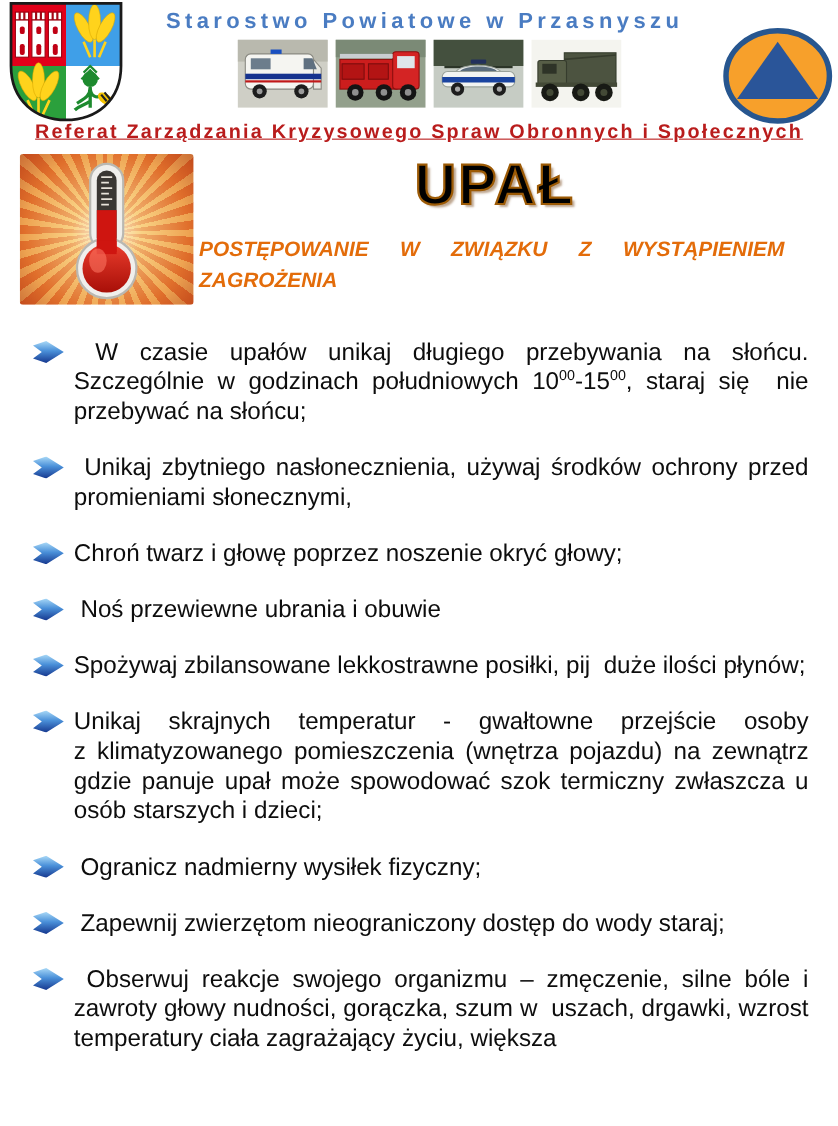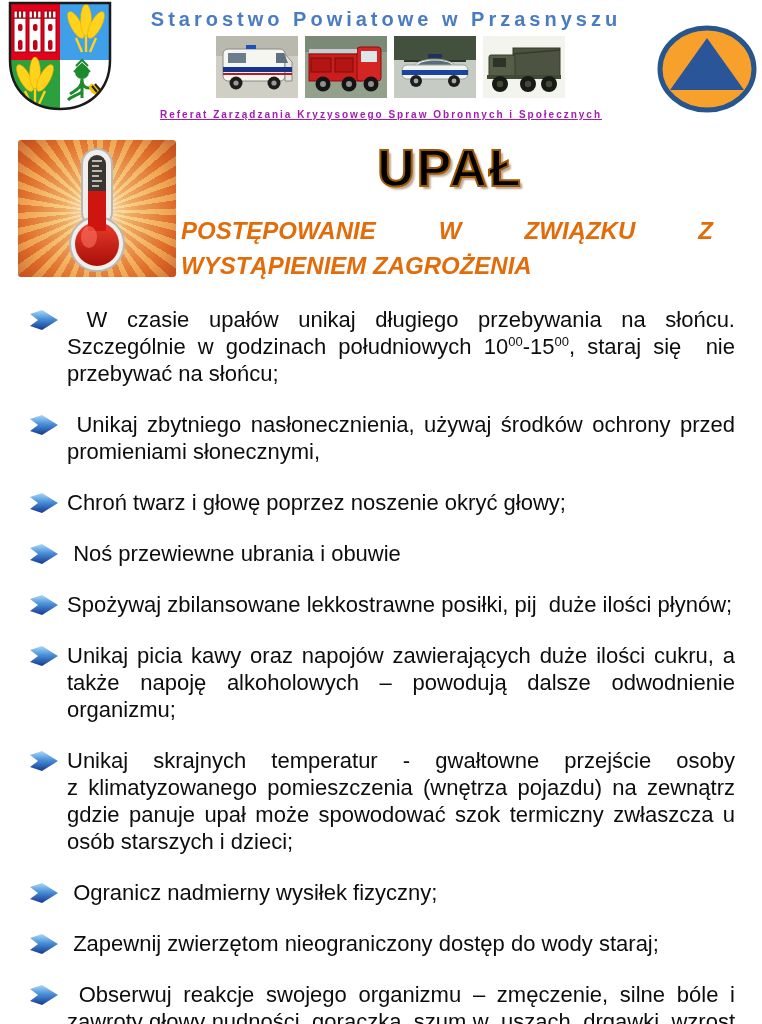--- a/index.html
+++ b/index.html
@@ -7,36 +7,36 @@
         font-family:"Liberation Sans",sans-serif;color:#111;}
 
   
   .coa{position:absolute;left:6px;top:0;}
   .org-title{position:absolute;left:126px;top:8px;width:520px;text-align:center;
              font-size:20px;font-weight:bold;letter-spacing:4px;color:#4a7cc2;}
   .vehicles{position:absolute;left:216px;top:36px;display:flex;gap:7px;}
   .vehicles svg{display:block;}
   .cd-logo{position:absolute;left:656px;top:25px;}
   .dept{position:absolute;left:0;top:109px;width:762px;text-align:center;white-space:nowrap;
-        font-size:10px;font-weight:bold;letter-spacing:2px;color:#a21caf;
+        font-size:18px;font-weight:bold;letter-spacing:2px;color:#b91c1c;
         text-decoration:underline;cursor:pointer;}
 
   
   .thermo{position:absolute;left:18px;top:140px;width:158px;height:137px;border-radius:3px;
           background:
             radial-gradient(circle at 50% 52%, rgba(255,252,235,.95) 0%, rgba(255,228,160,.55) 30%, rgba(230,120,50,.35) 70%, rgba(170,45,15,.55) 100%),
             repeating-conic-gradient(from 0deg at 50% 52%, #f2bb62 0deg 5deg, #dd6a28 5deg 11deg);
           overflow:hidden;}
   .thermo svg{position:absolute;left:50%;top:50%;transform:translate(-50%,-50%);}
   .hazard-title{position:absolute;left:180px;top:138px;width:540px;margin:0;text-align:center;
                 font-size:52px;font-weight:bold;letter-spacing:2px;color:#000000;
                 -webkit-text-stroke:2px #9c5a05;
                 text-shadow:3px 3px 2px rgba(110,60,10,.45);}
   .hazard-sub{position:absolute;left:181px;top:214px;width:532px;margin:0;
-              font-size:24px;font-weight:bold;font-style:italic;color:#e36c0a;
+              font-size:19px;font-weight:bold;font-style:italic;color:#e36c0a;
               text-align:justify;line-height:1.45;}
 
   
   .bullets{position:absolute;left:27px;top:282px;width:708px;margin:0;padding:0;list-style:none;}
   .bullets li{position:relative;padding-left:40px;margin-bottom:8px;margin-top:24px;}
   .bullets .arrow{position:absolute;left:2px;top:4px;width:30px;height:20px;}
   .itext{display:block;font-size:22px;line-height:27px;text-align:justify;
          white-space:pre-wrap;color:#0d0d0d;}
   .sup{font-size:13px;vertical-align:super;line-height:0;}
 </style>
@@ -245,26 +245,20 @@
     <li>
       <svg class="arrow" viewBox="0 0 30 20">
           <polygon points="1,4 13,0 29,10 13,20 1,16 9,10" fill="url(#ag)"></polygon>
         </svg>
       <span class="itext">Spożywaj zbilansowane lekkostrawne posiłki, pij  duże ilości płynów;</span>
     </li>
     <li>
       <svg class="arrow" viewBox="0 0 30 20">
           <polygon points="1,4 13,0 29,10 13,20 1,16 9,10" fill="url(#ag)"></polygon>
         </svg>
-      <span class="itext">Unikaj picia kawy oraz napojów zawierających duże ilości cukru, a także napoję alkoholowych – powodują dalsze odwodnienie organizmu;</span>
-    </li>
-    <li>
-      <svg class="arrow" viewBox="0 0 30 20">
-          <polygon points="1,4 13,0 29,10 13,20 1,16 9,10" fill="url(#ag)"></polygon>
-        </svg>
       <span class="itext">Unikaj skrajnych temperatur - gwałtowne przejście osoby z&nbsp;klimatyzowanego pomieszczenia (wnętrza pojazdu) na&nbsp;zewnątrz gdzie panuje upał może spowodować szok termiczny zwłaszcza u osób starszych i dzieci;</span>
     </li>
     <li>
       <svg class="arrow" viewBox="0 0 30 20">
           <polygon points="1,4 13,0 29,10 13,20 1,16 9,10" fill="url(#ag)"></polygon>
         </svg>
       <span class="itext"> Ogranicz nadmierny wysiłek fizyczny;</span>
     </li>
     <li>
       <svg class="arrow" viewBox="0 0 30 20">

